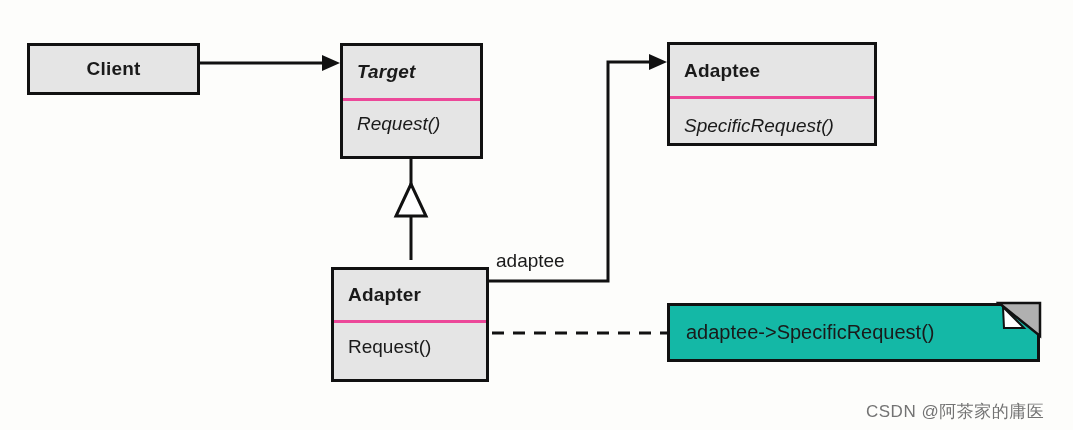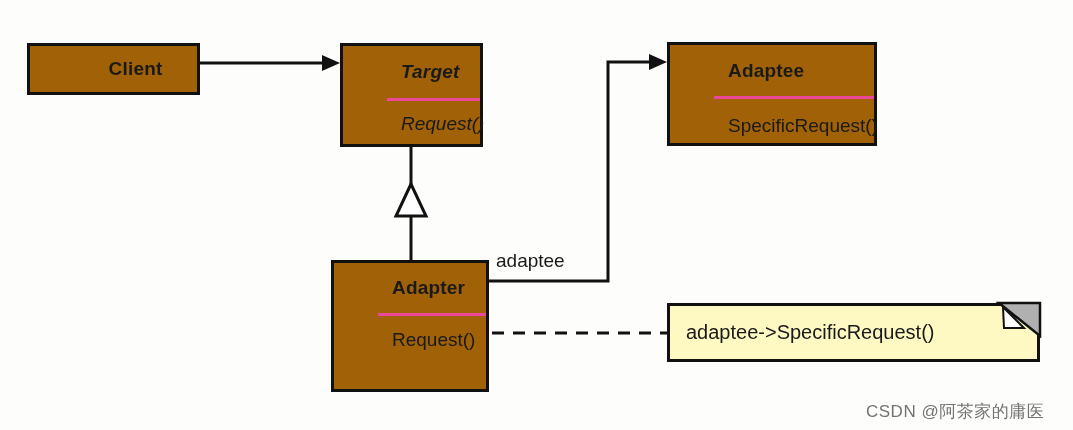--- a/index.html
+++ b/index.html
@@ -11,23 +11,22 @@
     position: relative;
     width: 1073px;
     height: 430px;
     background: #fdfdfb;
     font-family: "Liberation Sans", sans-serif;
     overflow: hidden;
   }
   .uml-box {
     position: absolute;
     box-sizing: border-box;
-    background: #a16207;
+    background: #e5e5e5;
     border: 3px solid #111111;
-    padding-left: 44px;
   }
   .uml-row {
     box-sizing: border-box;
     display: flex;
     align-items: center;
     padding-left: 14px;
   }
   .uml-row.divider {
     border-top: 3px solid #ec4899;
   }
@@ -44,21 +43,21 @@
     font-size: 19px;
     font-weight: normal;
     color: #1a1a1a;
   }
   .cls-op.italic {
     font-style: italic;
   }
   .note-box {
     position: absolute;
     box-sizing: border-box;
-    background: #fef9c3;
+    background: #14b8a6;
     border: 3px solid #111111;
     display: flex;
     align-items: center;
     padding-left: 16px;
   }
   .note-text {
     font-size: 20px;
     color: #1a1a1a;
     white-space: nowrap;
   }
@@ -116,39 +115,39 @@
       <circle cx="462" cy="333" r="6.5" fill="#ffffff" stroke="#111111" stroke-width="3"></circle>
     </g>
   </svg>
 
   <div class="uml-box" style="left:27px; top:43px; width:173px; height:52px;">
     <div class="uml-row" style="height:100%; justify-content:center; padding-left:0;">
       <span class="cls-name">Client</span>
     </div>
   </div>
 
-  <div class="uml-box" style="left:340px; top:43px; width:143px; height:104px;">
+  <div class="uml-box" style="left:340px; top:43px; width:143px; height:116px;">
     <div class="uml-row" style="height:52px;">
       <span class="cls-name italic">Target</span>
     </div>
     <div class="uml-row divider" style="height:49px;">
       <span class="cls-op italic">Request()</span>
     </div>
   </div>
 
   <div class="uml-box" style="left:667px; top:42px; width:210px; height:104px;">
     <div class="uml-row" style="height:51px;">
       <span class="cls-name">Adaptee</span>
     </div>
-    <div class="uml-row divider" style="height:56px;">
+    <div class="uml-row divider" style="height:56px;font-style:italic;">
       <span class="cls-op">SpecificRequest()</span>
     </div>
   </div>
 
-  <div class="uml-box" style="left:331px; top:260px; width:158px; height:132px;text-align:right;">
+  <div class="uml-box" style="left:331px; top:267px; width:158px; height:115px;text-align:right;">
     <div class="uml-row" style="height:50px;">
       <span class="cls-name">Adapter</span>
     </div>
     <div class="uml-row divider" style="height:51px;">
       <span class="cls-op">Request()</span>
     </div>
   </div>
 
   <div class="edge-label" style="left:496px; top:250px;">adaptee</div>
 

